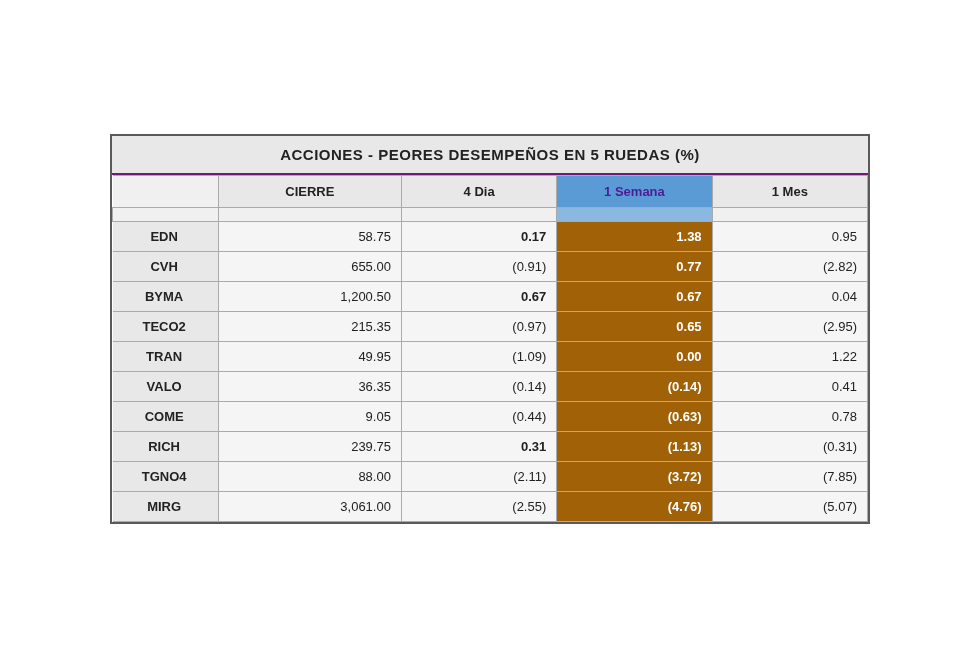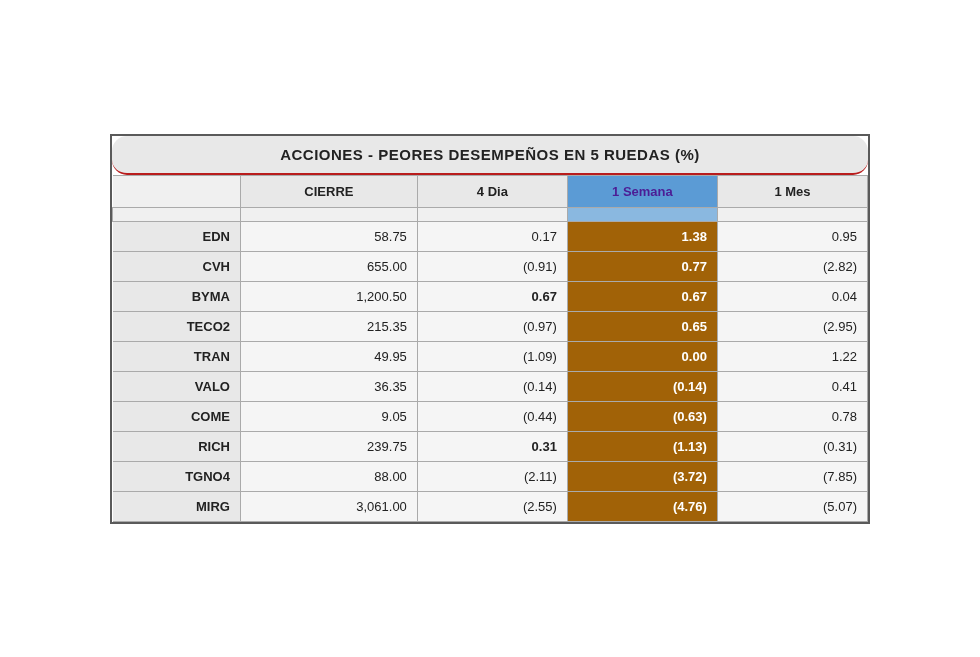--- a/index.html
+++ b/index.html
@@ -23,23 +23,22 @@
       width: 760px;
     }
 
     .table-title {
       background: #e8e8e8;
       text-align: center;
       padding: 10px 0;
       font-weight: bold;
       font-size: 15px;
       color: #222;
-      border-bottom: 2px solid #b91c1c;
+      border-bottom: 2px solid #701a75;
       letter-spacing: 0.5px;
-      border-radius: 15px;
     }
 
     table {
       width: 100%;
       border-collapse: collapse;
     }
 
     thead tr th {
       background: #e8e8e8;
       border: 1px solid #aaa;
@@ -66,22 +65,22 @@
       border: 1px solid #aaa;
       padding: 7px 10px;
       font-size: 13px;
       color: #222;
     }
 
     tbody tr td:first-child {
       background: #e8e8e8;
       font-weight: bold;
       color: #222;
-      text-align: right;
-      padding-left: 24px;
+      text-align: center;
+      padding-left: 8px;
       border-left: none;
     }
 
     tbody tr td:not(:first-child) {
       background: #f5f5f5;
       text-align: right;
       padding-left: 48px;
     }
 
     
@@ -120,21 +119,21 @@
         <td></td>
         <td></td>
         <td class="highlight"></td>
         <td></td>
       </tr>
     </thead>
     <tbody id="table-body">
     <tr>
           <td>EDN</td>
           <td>58.75</td>
-          <td style="font-weight: normal;">0.17</td>
+          <td style="font-weight: bold;">0.17</td>
           <td class="highlight">1.38</td>
           <td>0.95</td>
         </tr>
         <tr>
           <td>CVH</td>
           <td>655.00</td>
           <td>(0.91)</td>
           <td class="highlight">0.77</td>
           <td>(2.82)</td>
         </tr>

